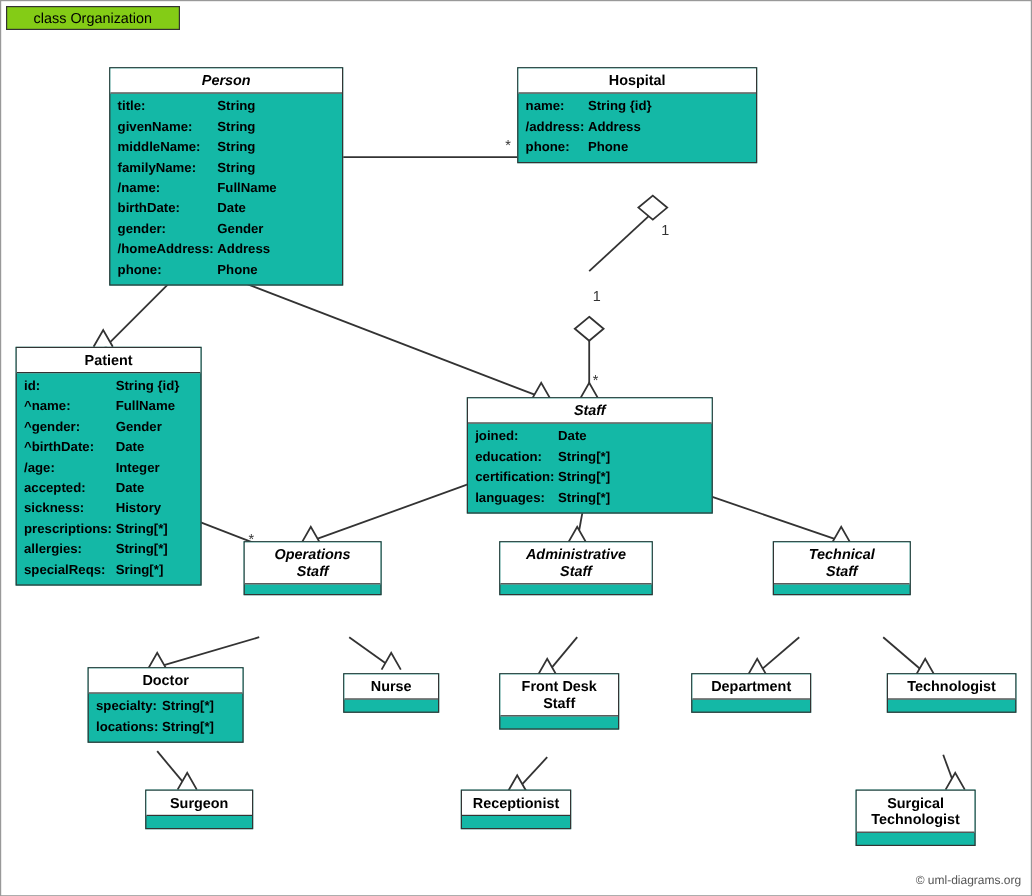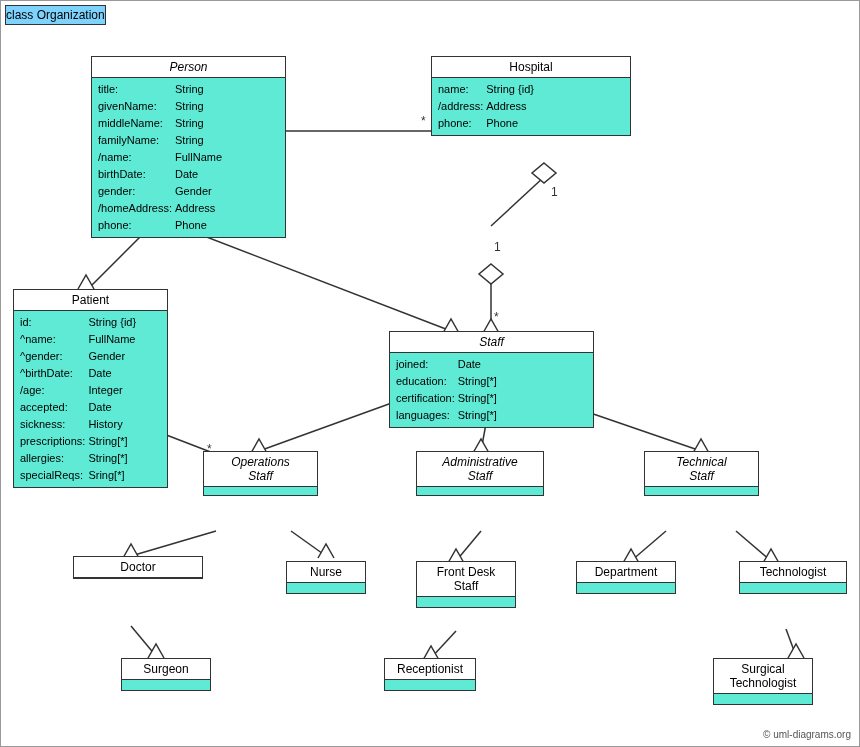--- a/index.html
+++ b/index.html
@@ -15,22 +15,23 @@
     #diagram-container {
       position: relative;
       width: 860px;
       height: 747px;
       background: #fff;
       border: 1px solid #999;
     }
     .class-box {
       position: absolute;
       border: 1.5px solid #333;
-      background: #5eead4;
+      background: #14b8a6;
       text-align: left;
+      font-weight: bold;
     }
     .class-box .class-title {
       border-bottom: 1.5px solid #333;
       padding: 3px 6px;
       text-align: center;
       font-size: 12px;
       background: #fff;
     }
     .class-box .class-title.italic {
       font-style: italic;
@@ -52,22 +53,22 @@
       top: 0; left: 0;
       width: 860px;
       height: 747px;
       pointer-events: none;
     }
     .corner-label {
       position: absolute;
       top: 4px;
       left: 4px;
       border: 1.5px solid #333;
-      background: #7dd3fc;
-      padding: 2px 0;
+      background: #84cc16;
+      padding: 2px 22px;
       font-size: 12px;
     }
     .copyright {
       position: absolute;
       bottom: 6px;
       right: 8px;
       font-size: 10px;
       color: #555;
     }
   </style>
@@ -303,20 +304,34 @@
     <div class="class-attrs" style="min-height:8px;"></div>
   </div>
 
   <div class="class-box" style="left:643px; top:450px; width:115px; text-align:center;">
     <div class="class-title italic" style="font-style:italic;">Technical<br>Staff</div>
     <div class="class-attrs" style="min-height:8px;"></div>
   </div>
 
   <div class="class-box" style="left:72px; top:555px; width:130px;">
     <div class="class-title">Doctor</div>
+    <div class="class-attrs">
+      <table>
+        <tbody>
+            <tr>
+              <td>specialty:</td>
+              <td>String[*]</td>
+            </tr>
+        <tr>
+              <td>locations:</td>
+              <td>String[*]</td>
+            </tr>
+      </tbody>
+        </table>
+    </div>
   </div>
 
   <div class="class-box" style="left:285px; top:560px; width:80px;">
     <div class="class-title">Nurse</div>
     <div class="class-attrs" style="min-height:10px;"></div>
   </div>
 
   <div class="class-box" style="left:415px; top:560px; width:100px; text-align:center;">
     <div class="class-title">Front Desk<br>Staff</div>
     <div class="class-attrs" style="min-height:10px;"></div>

